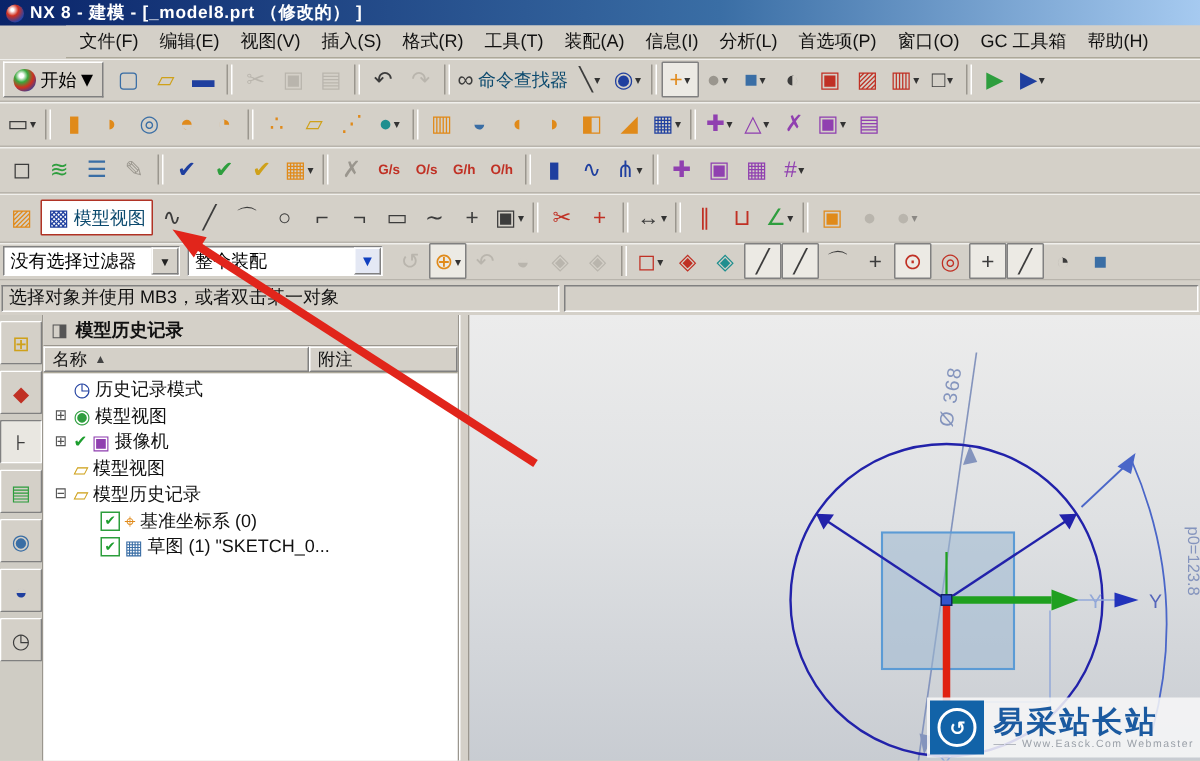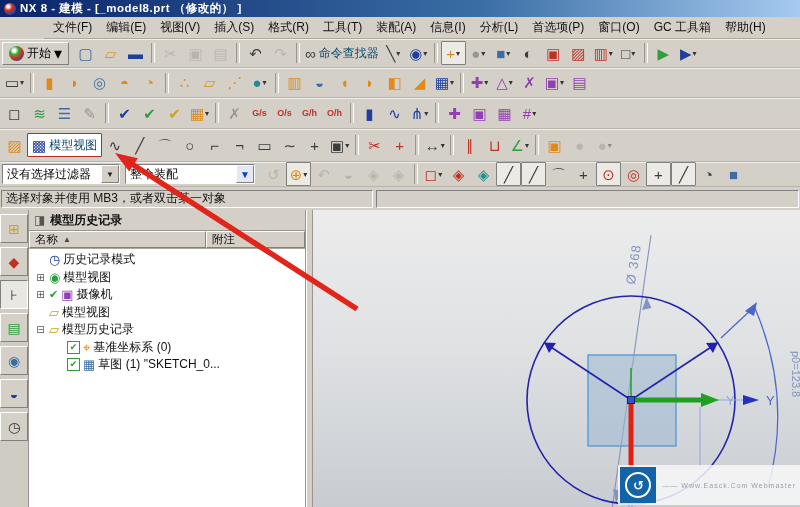--- a/index.html
+++ b/index.html
@@ -641,15 +641,16 @@
 <svg id="anno">
   <line x1="357" y1="309" x2="132" y2="164" stroke="#e1251b" stroke-width="5.5"></line>
   <polygon points="115,153 137.8,158.2 129.2,171.6" fill="#e1251b"></polygon>
 </svg>
 
 <div id="wm">
   <span class="wmlogo">
       <span>↺</span>
     </span>
   <span class="wmtxt">
+    <span class="wmtitle">易采站长站</span>
     <span class="wmsub">—— Www.Easck.Com Webmaster</span>
   </span>
 </div>
 
 </body></html>

